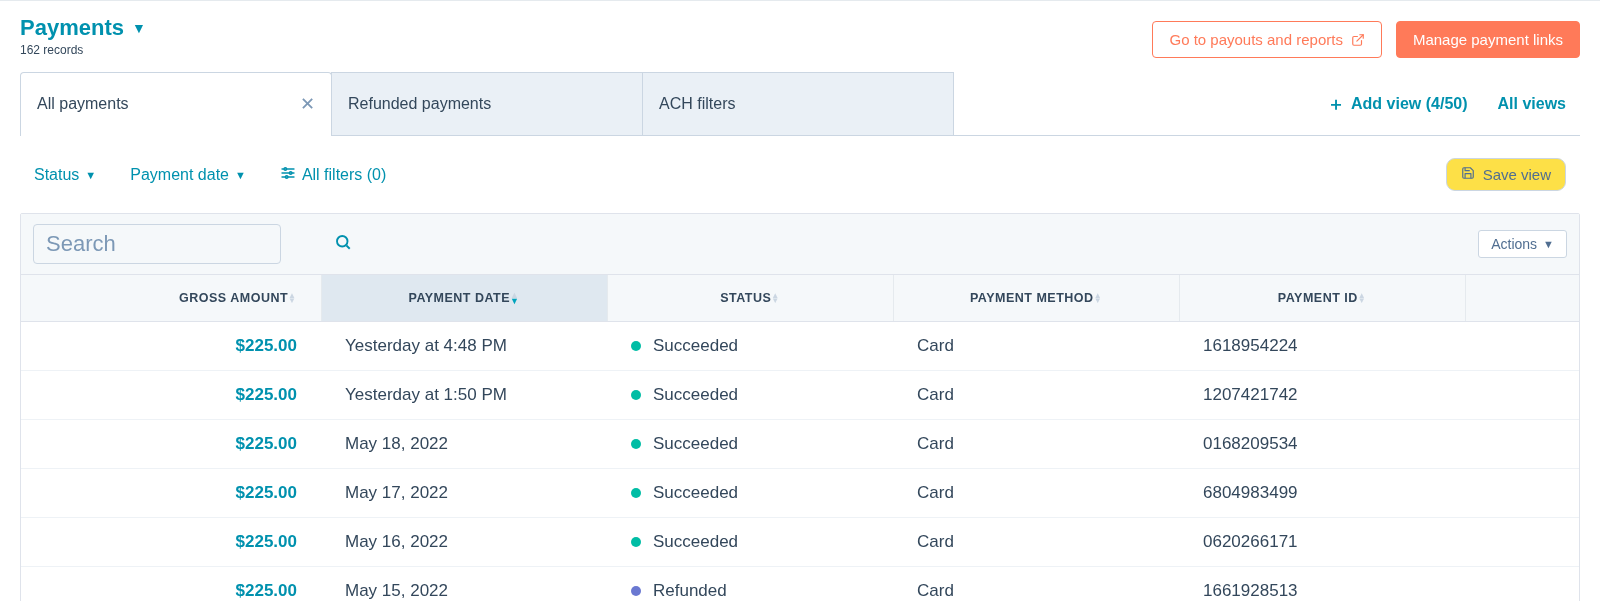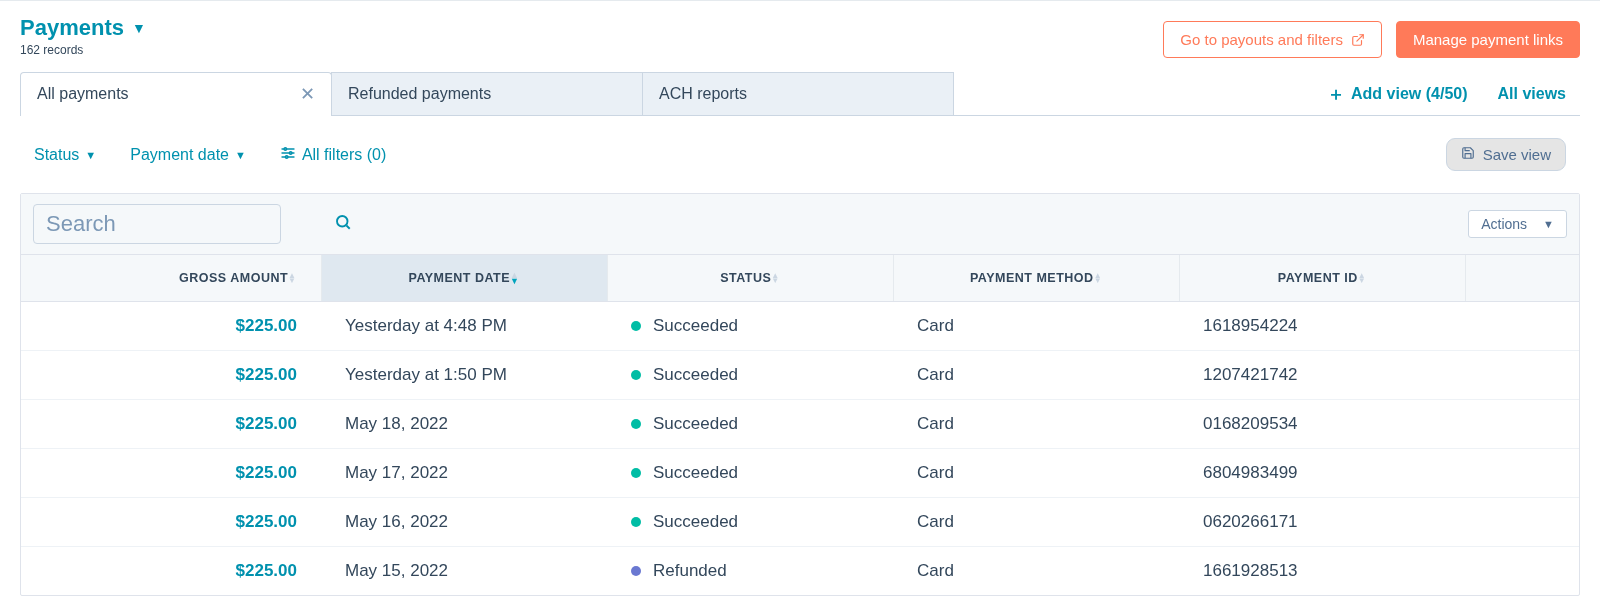--- a/index.html
+++ b/index.html
@@ -37,21 +37,21 @@
     padding: 9px 16px; border-radius: 4px; font-size: 15px; font-weight: 500; cursor: pointer;
   }
   .ext-icon { display: inline-flex; }
   .ext-icon svg { width: 14px; height: 14px; stroke: #ff7a59; }
 
   
   .tab-row {
     display: flex; align-items: stretch; border-bottom: 1px solid #cbd6e2;
   }
   .tab {
-    min-width: 312px; padding: 10px 16px;
+    min-width: 312px; padding: 20px 16px;
     border: 1px solid #cbd6e2; border-bottom: none;
     background: #eaf0f6; color: #33475b; font-size: 16px;
     display: flex; align-items: center; justify-content: space-between;
     cursor: pointer; margin-right: -1px;
   }
   .tab.active { background: #fff; border-top-left-radius: 4px; border-top-right-radius: 4px; position: relative; }
   .tab.active::after {
     content: ""; position: absolute; left: 0; right: 0; bottom: -1px; height: 2px; background: #fff;
   }
   .tab-close { color: #7c98b6; font-size: 18px; padding-left: 8px; }
@@ -63,21 +63,21 @@
   
   .filter-row {
     display: flex; justify-content: space-between; align-items: center;
     padding: 22px 14px 22px 14px;
   }
   .filter-left { display: flex; align-items: center; gap: 34px; }
   .filter-item { color: #0091ae; font-weight: 500; font-size: 16px; display: inline-flex; align-items: center; gap: 6px; cursor: pointer; }
   .caret-sm { font-size: 11px; }
   .sliders-icon svg { width: 16px; height: 16px; stroke: #0091ae; fill: none; }
   .save-view-btn {
-    border: 1px solid #cbd6e2; background: #e5e5e5; color: #506e91;
+    border: 1px solid #cbd6e2; background: #fde047; color: #506e91;
     padding: 7px 14px; border-radius: 9px; font-size: 15px;
     display: inline-flex; align-items: center; gap: 8px; cursor: pointer;
   }
   .flop-icon svg { width: 14px; height: 14px; stroke: #506e91; fill: none; }
 
   
   .table-wrap {
     border: 1px solid #dfe3eb; border-radius: 2px;
   }
   .table-toolbar {
@@ -91,21 +91,21 @@
   }
   .search-input {
     border: none; background: transparent; outline: none;
     font-size: 22px; color: #33475b; flex: 1;
   }
   .search-input::placeholder { color: #7c98b6; }
   .search-icon svg { width: 18px; height: 18px; stroke: #0091ae; fill: none; stroke-width: 2.5; }
   .actions-btn {
     border: 1px solid #cbd6e2; background: #fff; color: #506e91;
     padding: 5px 12px; border-radius: 3px; font-size: 14px; font-weight: 500;
-    display: inline-flex; align-items: center; gap: 16px; cursor: pointer;
+    display: inline-flex; align-items: center; gap: 6px; cursor: pointer;
   }
 
   
   table { width: 100%; border-collapse: collapse; }
   thead th {
     background: #f5f8fa; text-align: left; font-size: 12.5px; letter-spacing: 0.5px;
     font-weight: 600; color: #33475b; padding: 16px 24px;
     border-bottom: 1px solid #dfe3eb; border-right: 1px solid #e5eaee;
     position: relative;
   }
@@ -144,21 +144,21 @@
   <div class="header-row">
     <div class="title-block">
       <div class="title-line">
         <span class="title-text">Payments</span>
         <span class="title-caret">▼</span>
       </div>
       <div class="records-text">162 records</div>
     </div>
     <div class="header-actions">
       <button class="btn-outline">
-        <span>Go to payouts and filters</span>
+        <span>Go to payouts and reports</span>
         <span class="ext-icon">
           <svg viewBox="0 0 24 24" fill="none" stroke-width="2" stroke-linecap="round" stroke-linejoin="round">
               <path d="M18 13v6a2 2 0 0 1-2 2H5a2 2 0 0 1-2-2V8a2 2 0 0 1 2-2h6"></path>
               <polyline points="15 3 21 3 21 9"></polyline>
               <line x1="10" y1="14" x2="21" y2="3"></line>
             </svg>
         </span>
       </button>
       <button class="btn-solid">
         <span>Manage payment links</span>
@@ -168,21 +168,21 @@
 
   <div class="tab-row">
     <div class="tab active">
       <span>All payments</span>
       <span class="tab-close">✕</span>
     </div>
     <div class="tab">
       <span>Refunded payments</span>
     </div>
     <div class="tab">
-      <span>ACH reports</span>
+      <span>ACH filters</span>
     </div>
     <div class="tab-spacer"></div>
     <div class="tab-actions">
       <span class="link-teal">
         <span class="plus-icon">＋</span>
         <span>Add view (4/50)</span>
       </span>
       <span class="link-teal">All views</span>
     </div>
   </div>

